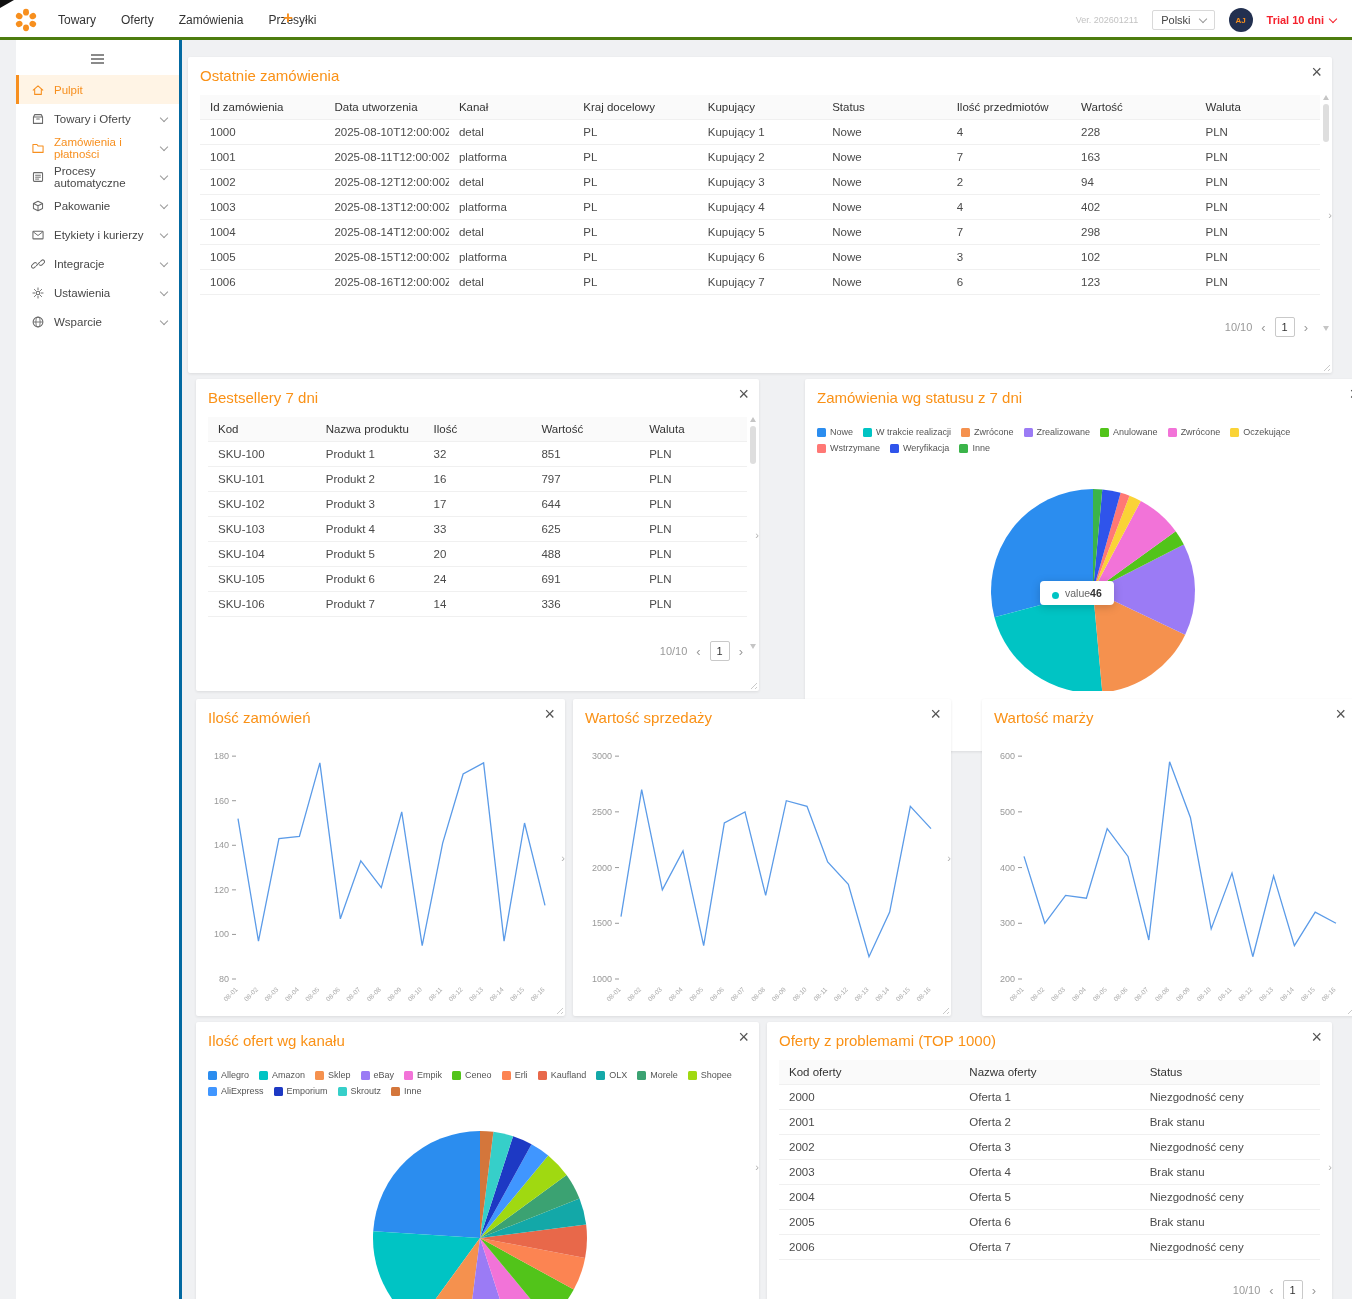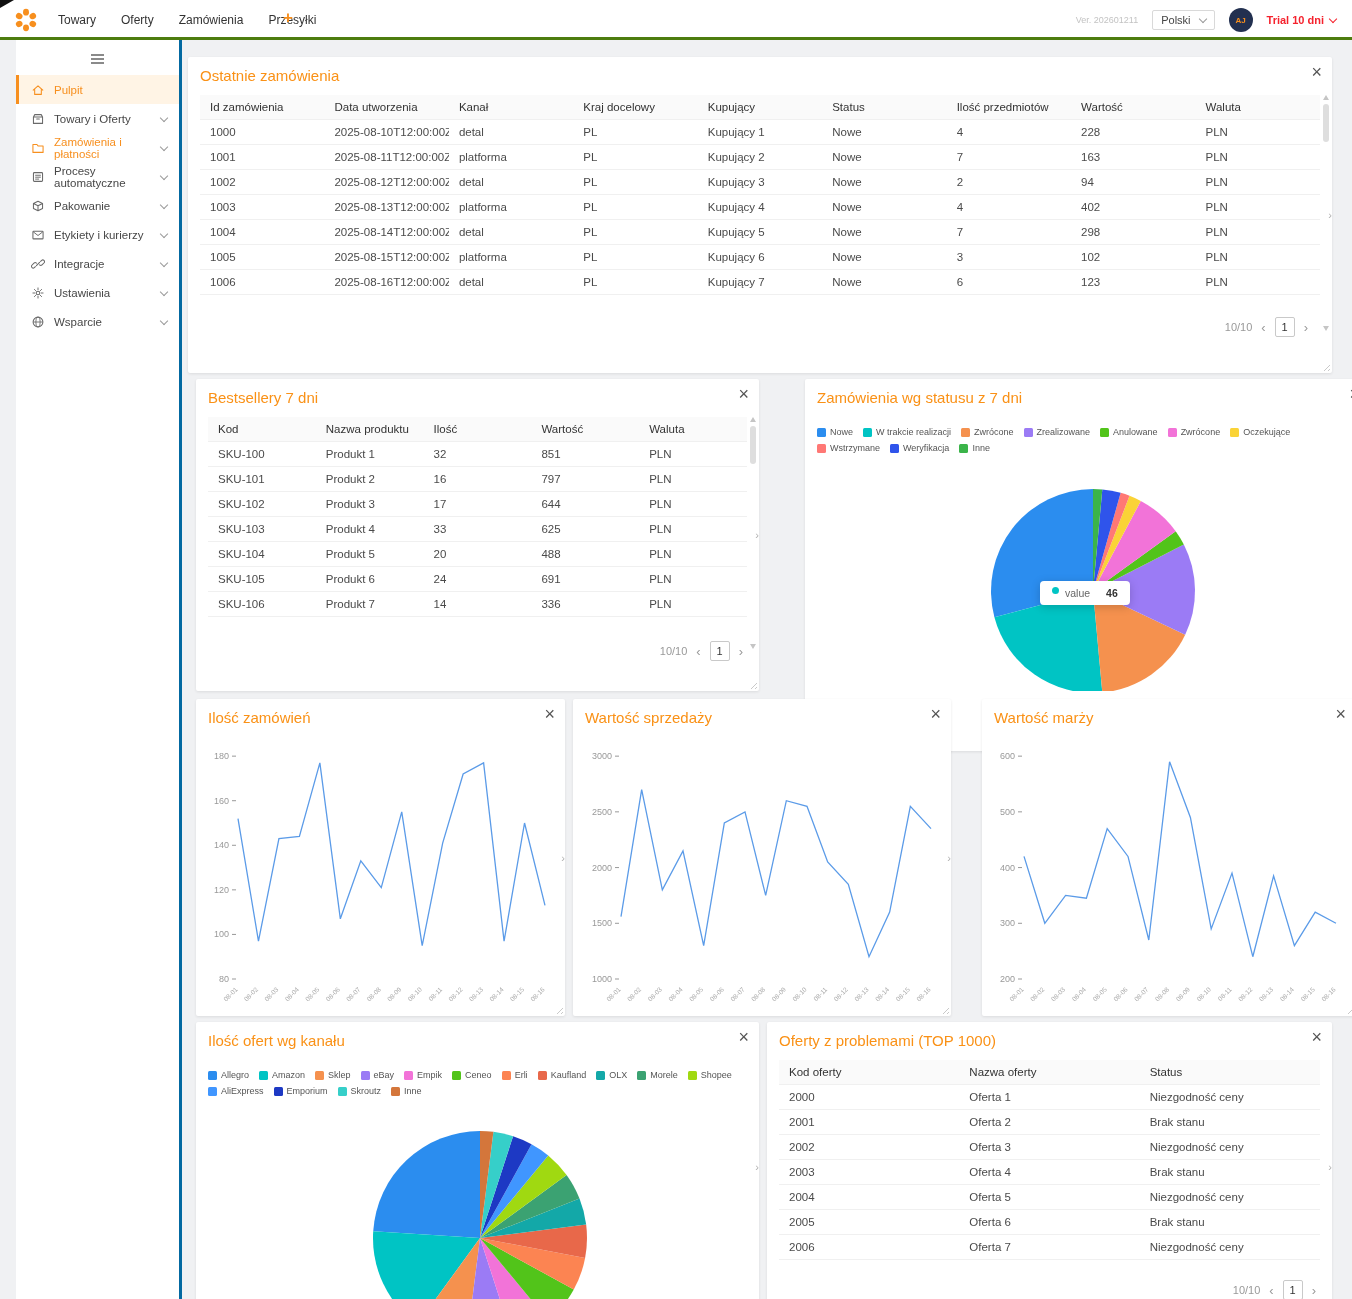--- a/index.html
+++ b/index.html
@@ -62,23 +62,23 @@
   .legend-item .swatch{width:9px;height:9px;border-radius:1.5px;display:inline-block;flex:none}
   
   svg.piechart{position:absolute;left:12px;overflow:hidden}
   #card-status svg.piechart{top:84px}
   #card-channel svg.piechart{top:82px}
   svg.linechart{position:absolute;top:34px;left:8px}
   .tick{font-size:9px;fill:#999}
   .xtick{font-size:6.5px;fill:#aaa}
   .tickline{stroke:#999;stroke-width:1}
   
-  .tooltip{position:absolute;left:235px;top:202px;background:#fff;border-radius:4px;box-shadow:0 2px 10px rgba(0,0,0,.18);padding:6px 12px;display:flex;align-items:flex-start;font-size:10.5px;color:#666;z-index:5}
+  .tooltip{position:absolute;left:235px;top:202px;background:#fff;border-radius:4px;box-shadow:0 2px 10px rgba(0,0,0,.18);padding:6px 12px;display:flex;align-items:flex-end;font-size:10.5px;color:#666;z-index:5}
   .tooltip .dot{width:7px;height:7px;border-radius:50%;display:inline-block;margin-right:6px;flex:none}
-  .tooltip .tt-value{color:#333;font-weight:bold;margin-left:16px}
+  .tooltip .tt-value{color:#333;font-weight:bold;}
   
   .vscroll{position:absolute;top:38px;bottom:42px;right:2px;width:9px;display:flex;flex-direction:column;align-items:center;cursor:pointer}
   .vscroll .tri{width:0;height:0;border-left:3.5px solid transparent;border-right:3.5px solid transparent;flex:none}
   .vscroll .tri.up{border-bottom:5px solid #c5c5c5}
   .vscroll .tri.down{border-top:5px solid #c5c5c5;margin-top:auto}
   .vscroll .thumb{flex:none;width:6px;height:38px;background:#dedede;border-radius:3px;margin-top:4px}
 </style>
 </head>
 <body>
 

